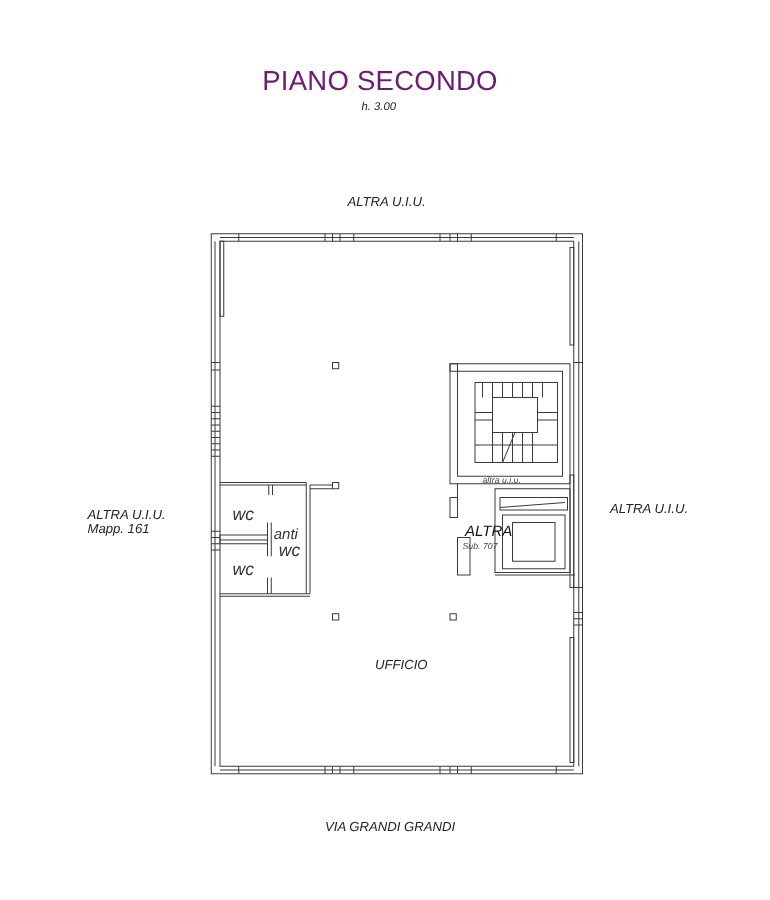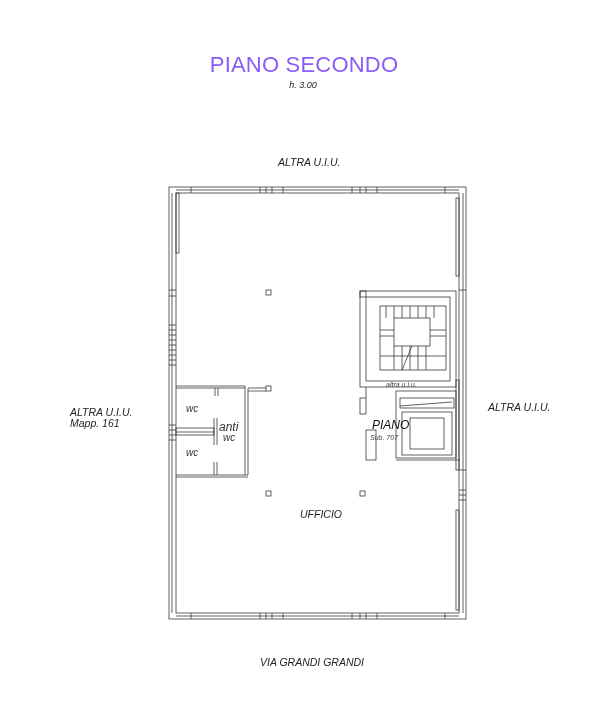--- a/index.html
+++ b/index.html
@@ -1,21 +1,21 @@
 <!DOCTYPE html>
 <html><head>
   <meta charset="utf-8">
   <style>
     html, body { margin: 0; padding: 0; background: #ffffff; }
     body { width: 616px; height: 720px; position: relative; overflow: hidden; font-family: "Liberation Sans", sans-serif; color: #1a1a1a; }
     .abs { position: absolute; white-space: nowrap; }
-    .title { left: 0; width: 608px; top: 52px; text-align: center; font-size: 22px; letter-spacing: 0.2px; color: #8b5cf6; }
+    .title { left: 0; width: 608px; top: 52px; text-align: center; font-size: 22px; letter-spacing: 0.2px; color: #701a75; }
     .subtitle { left: 0; width: 616px; top: 80px; text-align: center; font-size: 9px; font-style: italic; color: #222; padding-left: 0px; }
     .lbl { font-style: italic; font-size: 10.5px; color: #222; }
-    .lbl-sm { font-style: italic; font-size: 10px; color: #333; }
+    .lbl-sm { font-style: italic; font-size: 14px; color: #333; }
     .lbl-xs { font-style: italic; font-size: 7px; color: #444; }
     .lbl-bold { font-style: italic; font-size: 12px; color: #111; }
     svg { position: absolute; left: 0; top: 0; }
   </style>
 </head>
 <body>
 
 <div class="abs title">PIANO SECONDO</div>
 <div class="abs subtitle" style="left:0;width:616px;text-align:center;margin-left:-5px;">h. 3.00</div>
 
@@ -146,15 +146,15 @@
     <rect x="410" y="418" width="34" height="31"></rect>
     <line x1="396" y1="460" x2="460" y2="460"></line>
   </g>
 </svg>
 
 <div class="abs lbl-sm" style="left:186px; top:403px;">wc</div>
 <div class="abs lbl-sm" style="left:186px; top:447px;">wc</div>
 <div class="abs lbl-sm" style="left:219px; top:420px; font-size:12px;">anti</div>
 <div class="abs lbl-sm" style="left:223px; top:432px;">wc</div>
 <div class="abs lbl-xs" style="left:386px; top:381px;">altra u.i.u.</div>
-<div class="abs lbl-bold" style="left:372px; top:418px;">PIANO</div>
+<div class="abs lbl-bold" style="left:372px; top:418px;">ALTRA</div>
 <div class="abs lbl-xs" style="left:370px; top:434px;">Sub. 707</div>
-<div class="abs lbl" style="left:300px; top:508px;">UFFICIO</div>
+<div class="abs lbl" style="left:300px; top:526px;">UFFICIO</div>
 
 </body></html>

